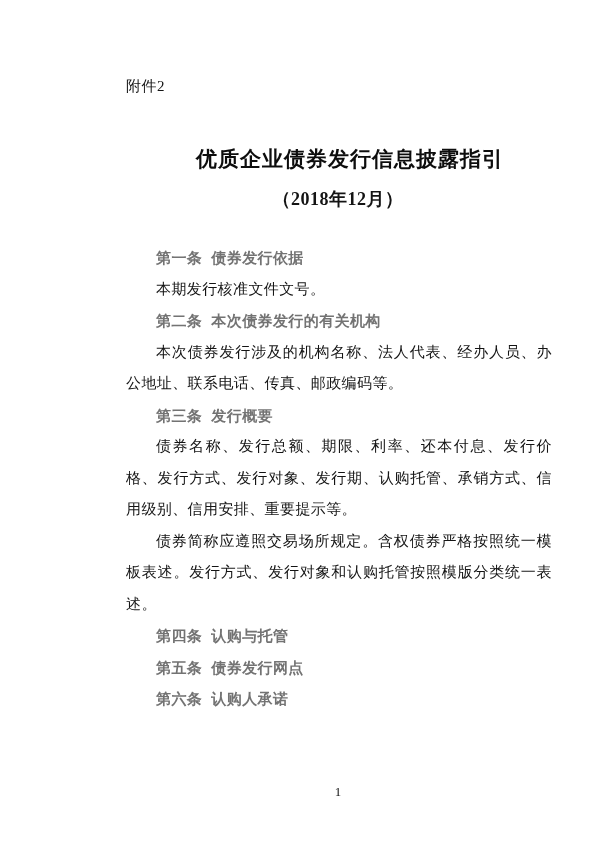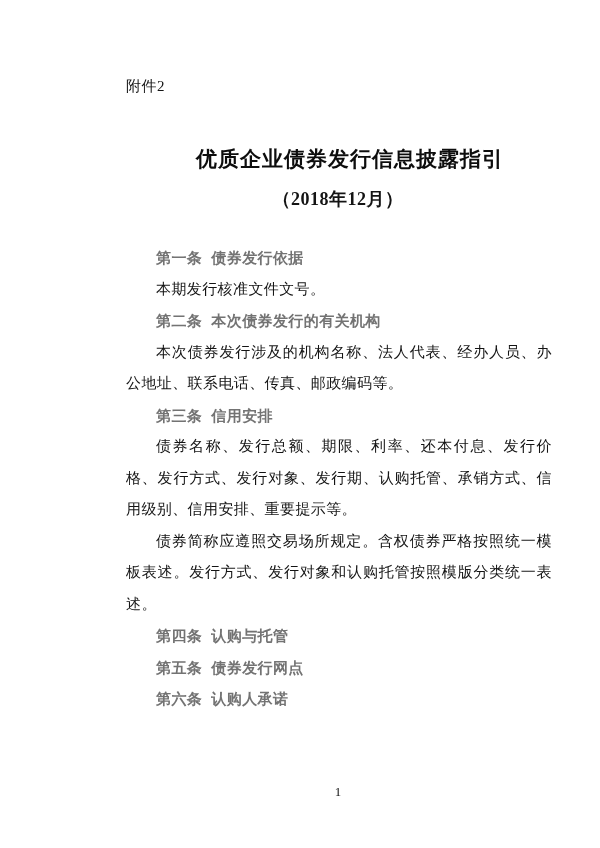--- a/index.html
+++ b/index.html
@@ -92,21 +92,21 @@
 
   <div class="doc-title">优质企业债券发行信息披露指引</div>
 
   <div class="doc-subtitle">（2018年12月）</div>
 
   <div class="doc-body">
       <p class="heading">第一条  债券发行依据</p>
       <p class="paragraph">本期发行核准文件文号。</p>
       <p class="heading">第二条  本次债券发行的有关机构</p>
       <p class="paragraph">本次债券发行涉及的机构名称、法人代表、经办人员、办公地址、联系电话、传真、邮政编码等。</p>
-      <p class="heading">第三条  信用安排</p>
+      <p class="heading">第三条  发行概要</p>
       <p class="paragraph">债券名称、发行总额、期限、利率、还本付息、发行价格、发行方式、发行对象、发行期、认购托管、承销方式、信用级别、信用安排、重要提示等。</p>
       <p class="paragraph">债券简称应遵照交易场所规定。含权债券严格按照统一模板表述。发行方式、发行对象和认购托管按照模版分类统一表述。</p>
       <p class="heading">第四条  认购与托管</p>
       <p class="heading">第五条  债券发行网点</p>
       <p class="heading">第六条  认购人承诺</p>
     </div>
 
   <div class="page-number">1</div>
 </div>
 

